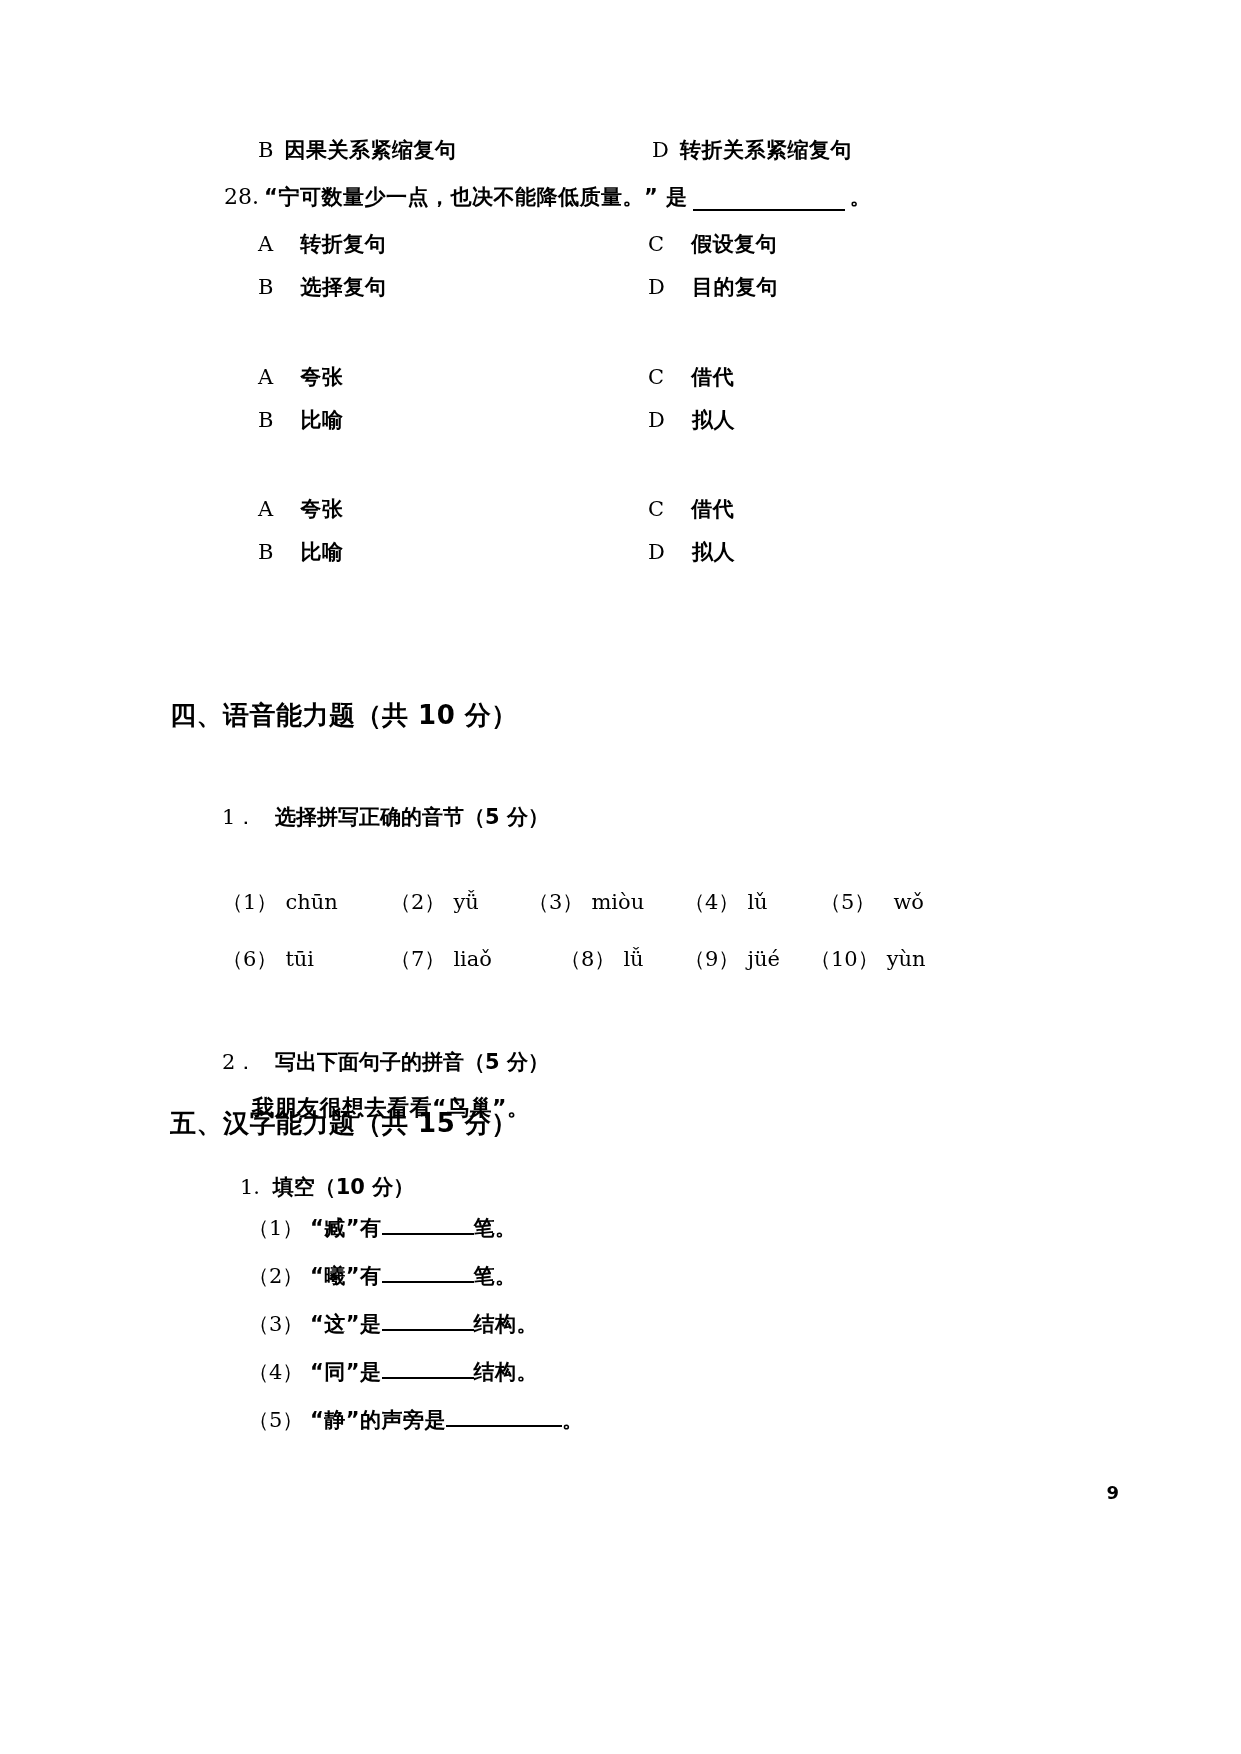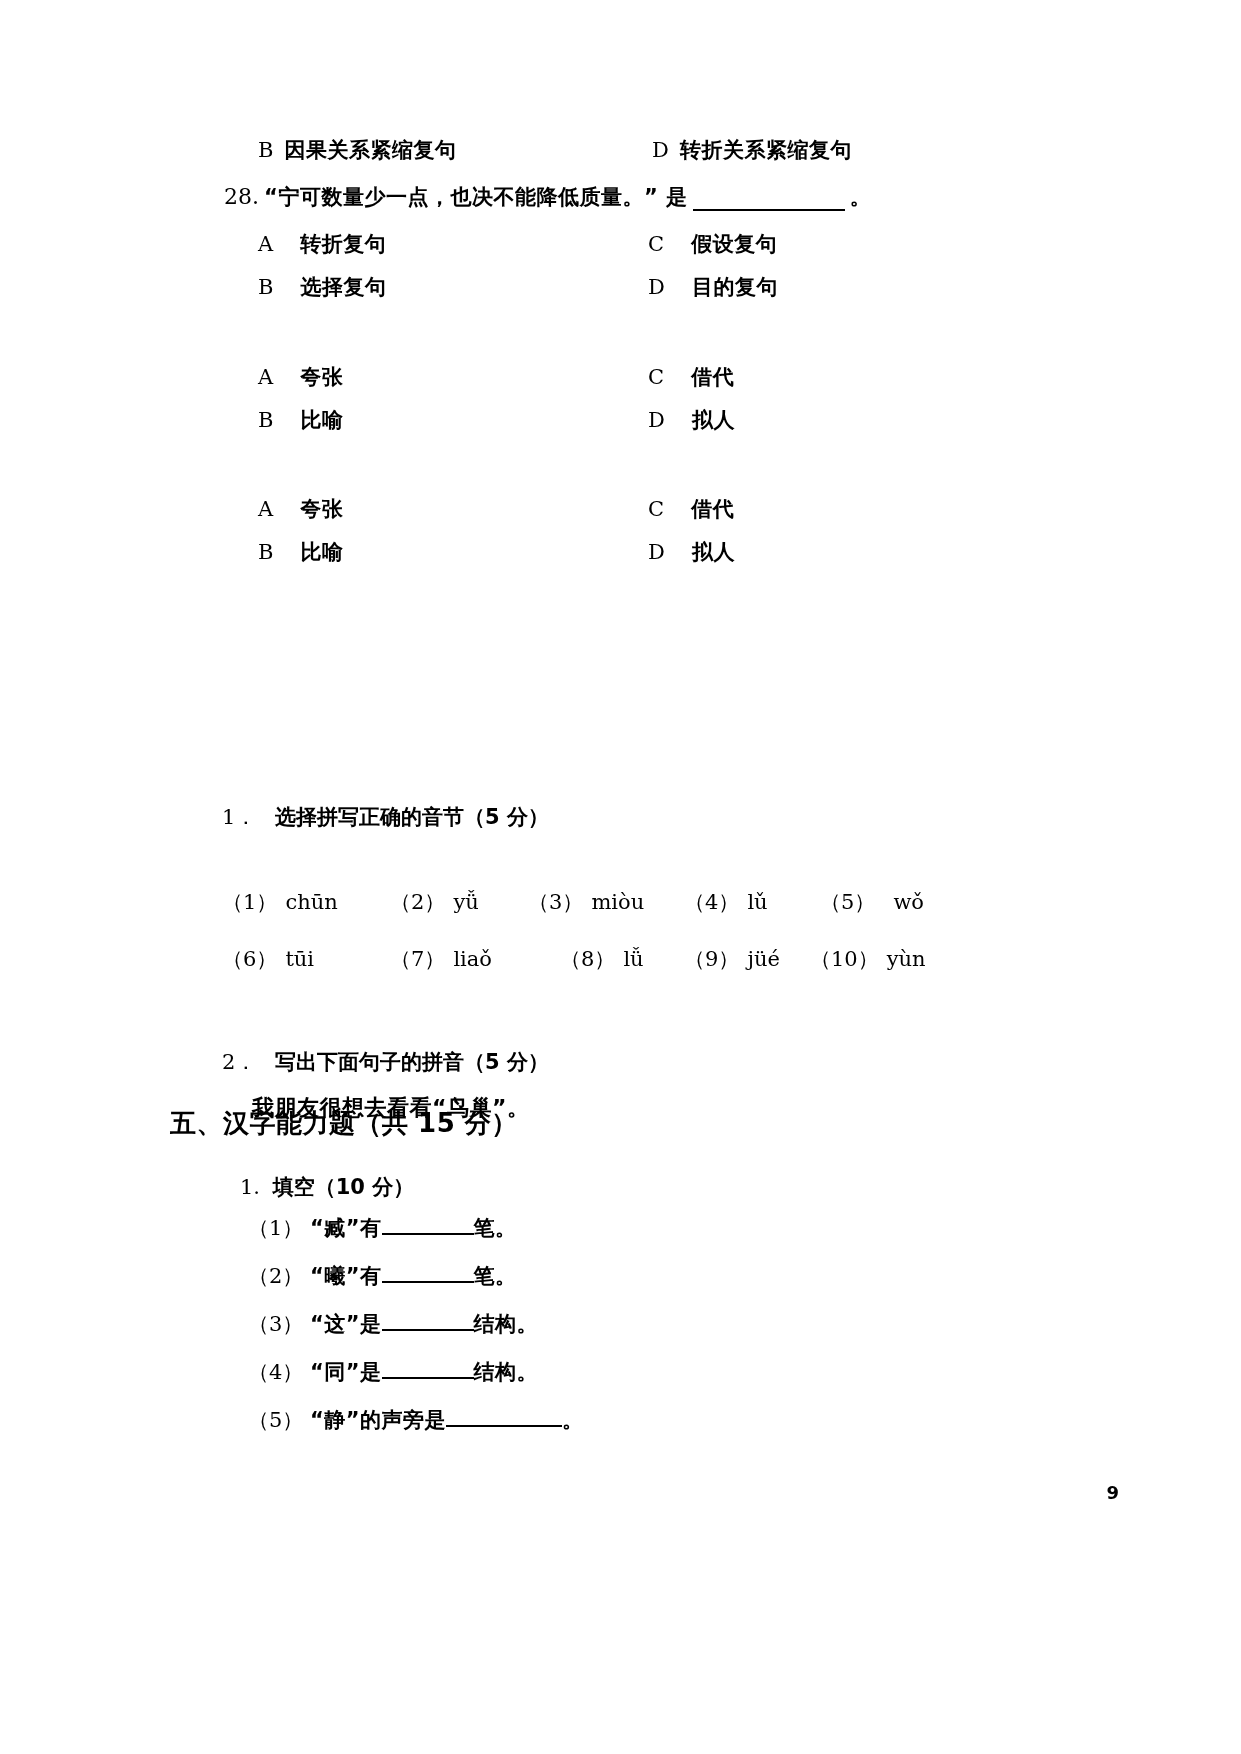--- a/index.html
+++ b/index.html
@@ -199,20 +199,21 @@
   <div class="abs" style="left:258px; top:538px;">
     <span class="opt-letter" style="min-width:0;">B</span>
     <span class="opt-text" style="margin-left:22px;">比喻</span>
   </div>
   <div class="abs" style="left:648px; top:538px;">
     <span class="opt-letter" style="min-width:0;">D</span>
     <span class="opt-text" style="margin-left:22px;">拟人</span>
   </div>
 
 
+  <div class="abs h-section" style="left:170px; top:698px;">四、语音能力题（共 10 分）</div>
 
   <div class="abs subq" style="left:222px; top:803px;">
     <span>1．</span>
     <span class="cn" style="margin-left:12px;">选择拼写正确的音节（5 分）</span>
   </div>
 
   <div class="abs pinyin-row" style="left:222px; top:818px; width:760px;">
     <span class="pinyin-item" style="position:absolute; left:0px; top:70px;">
       <span class="pinyin-idx">（1）</span>
       <span class="pinyin-val">chūn</span>

